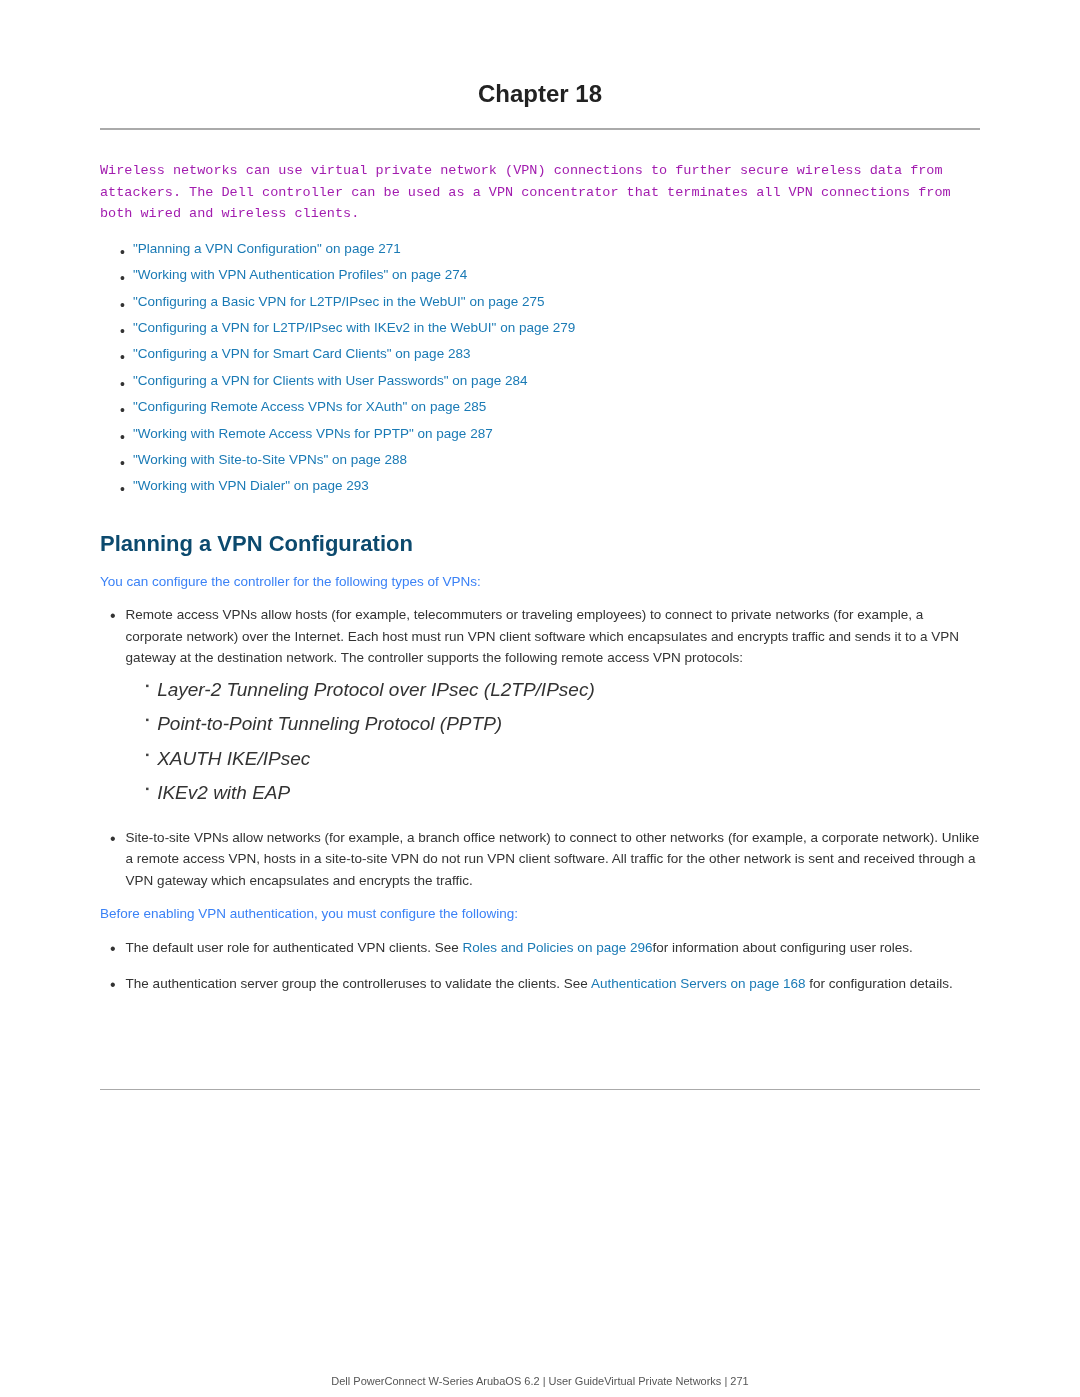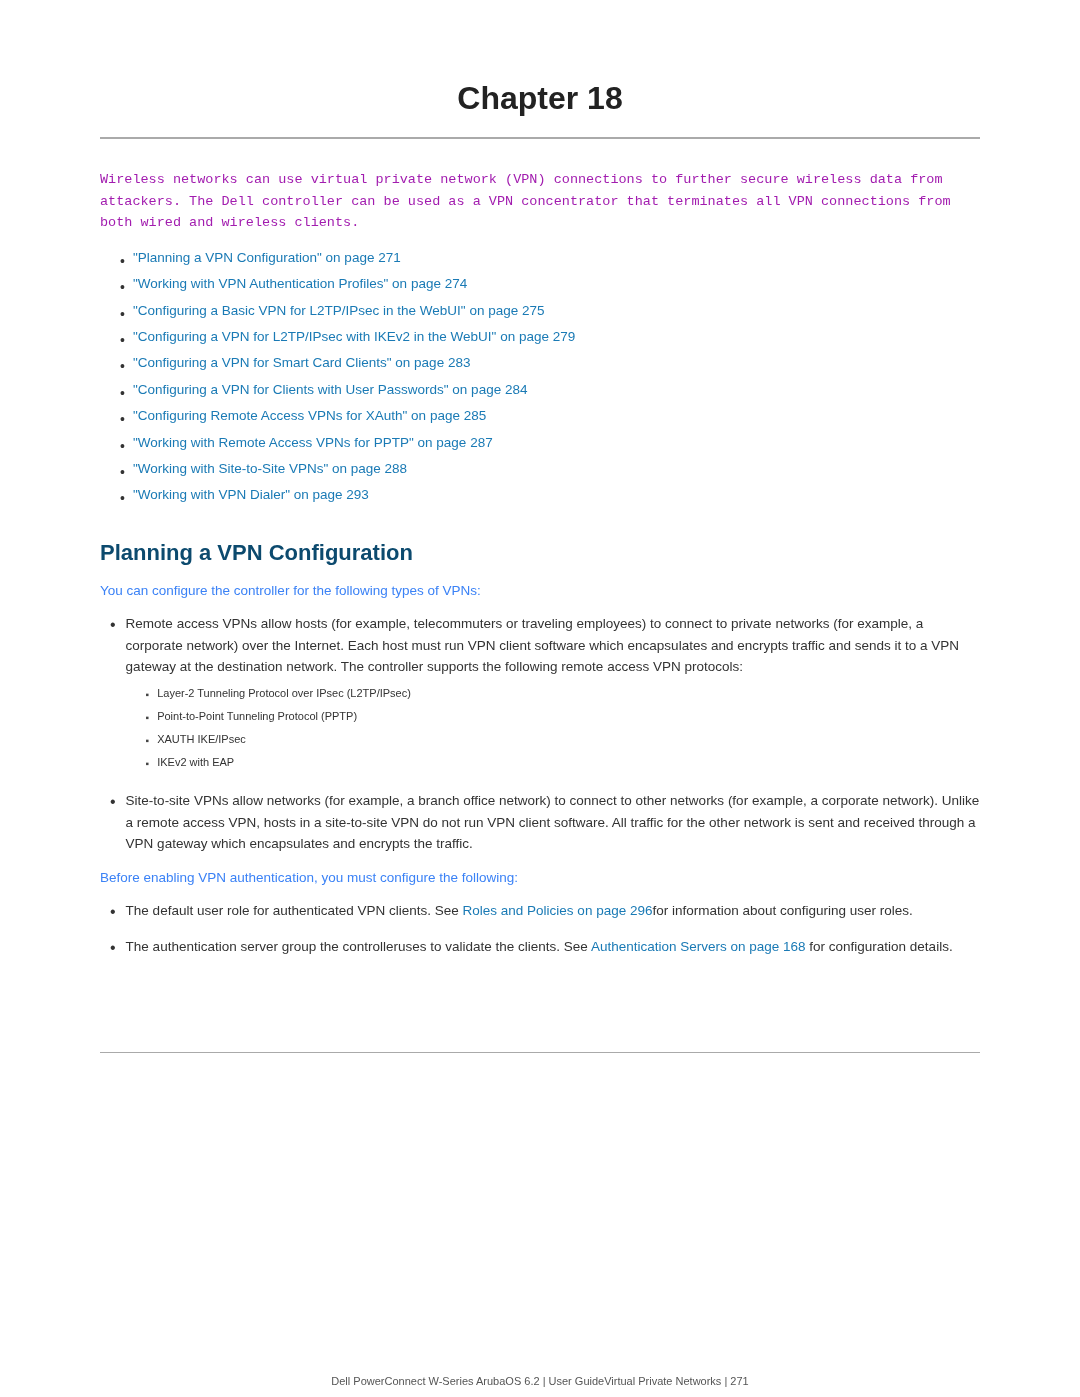--- a/index.html
+++ b/index.html
@@ -24,21 +24,21 @@
       padding: 0;
       position: relative;
     }
 
     .content-area {
       padding: 40px 100px 80px 100px;
     }
 
     .chapter-title {
       text-align: center;
-      font-size: 32px;
+      font-size: 24px;
       font-weight: bold;
       color: #222222;
       margin-top: 40px;
       margin-bottom: 20px;
       font-family: Arial, Helvetica, sans-serif;
     }
 
     .section-title-main {
       text-align: center;
       font-size: 20px;
@@ -132,25 +132,26 @@
     }
 
     .sub-bullet-list {
       list-style: none;
       margin: 6px 0 6px 20px;
       padding: 0;
     }
 
     .sub-bullet-list li {
       margin-bottom: 4px;
-      font-size: 11px;
-      font-family: Arial, Helvetica, sans-serif;
-      display: flex;
-      align-items: flex-end;
-      line-height: 1.6;
+      font-size: 19px;
+      font-family: Arial, Helvetica, sans-serif;
+      display: flex;
+      align-items: flex-start;
+      line-height: 1.6;
+      font-style: italic;
     }
 
     .sub-bullet-list li::before {
       content: "▪";
       color: #444444;
       margin-right: 8px;
       font-size: 10px;
       margin-top: 3px;
       flex-shrink: 0;
     }

